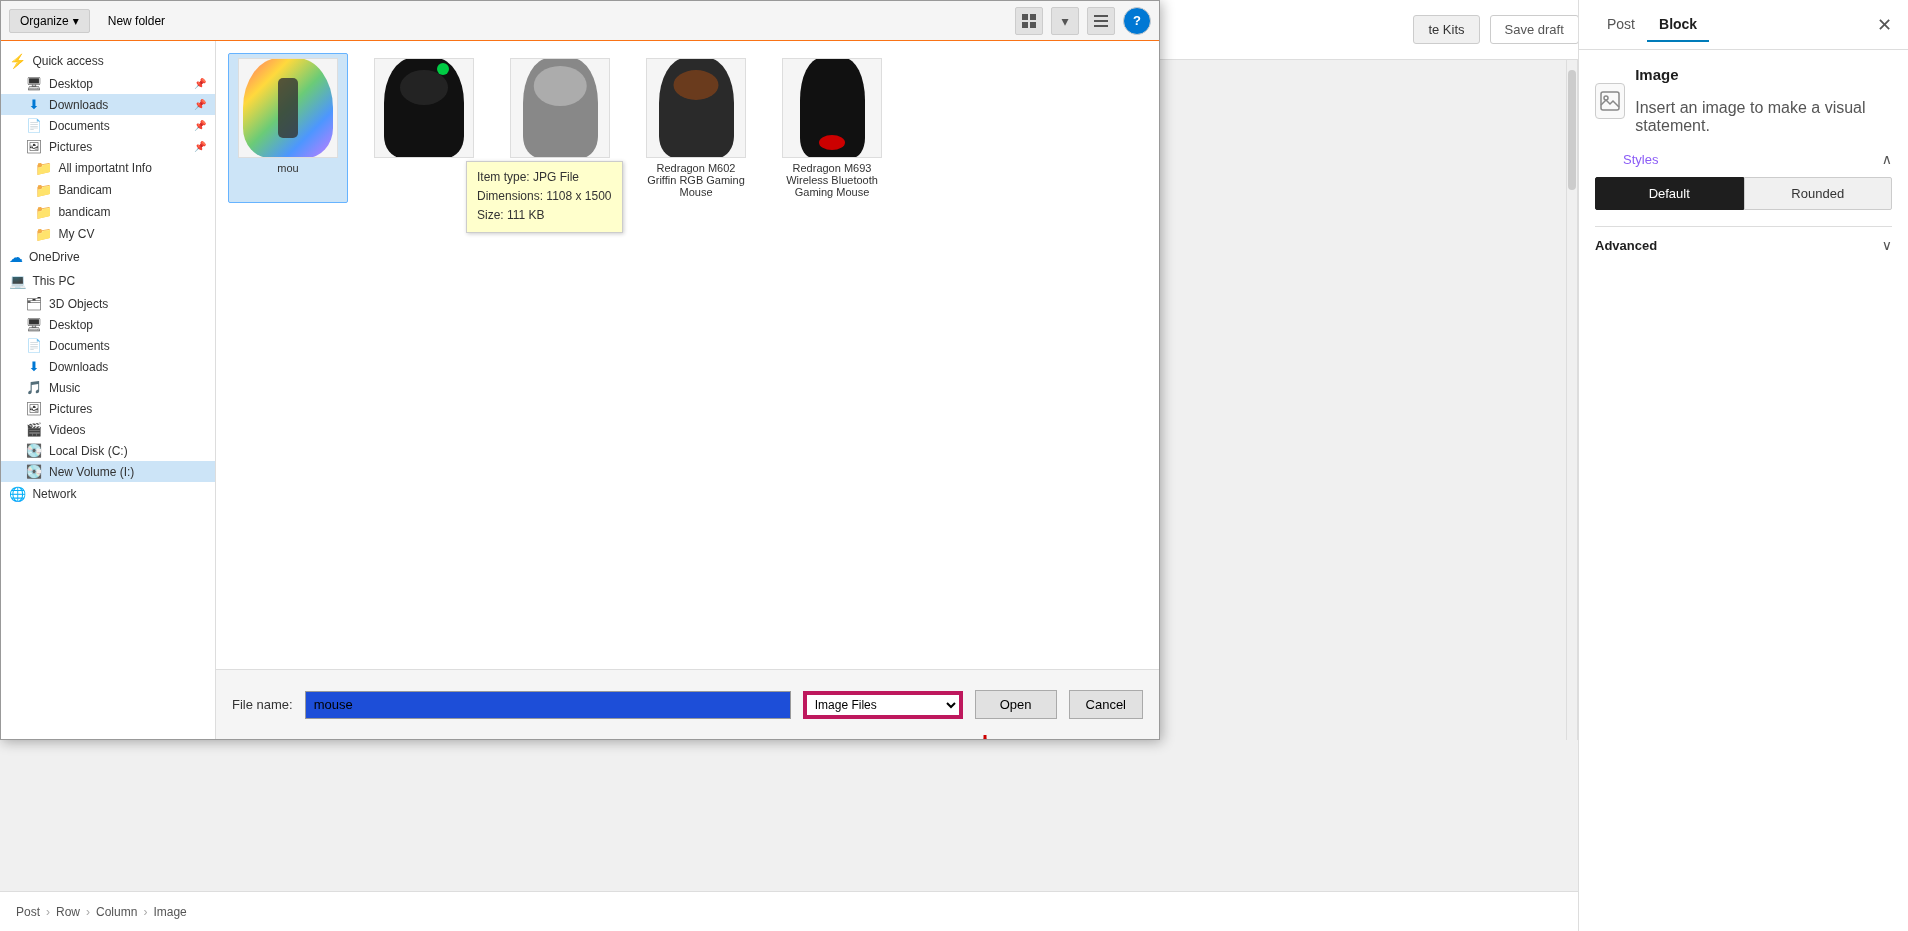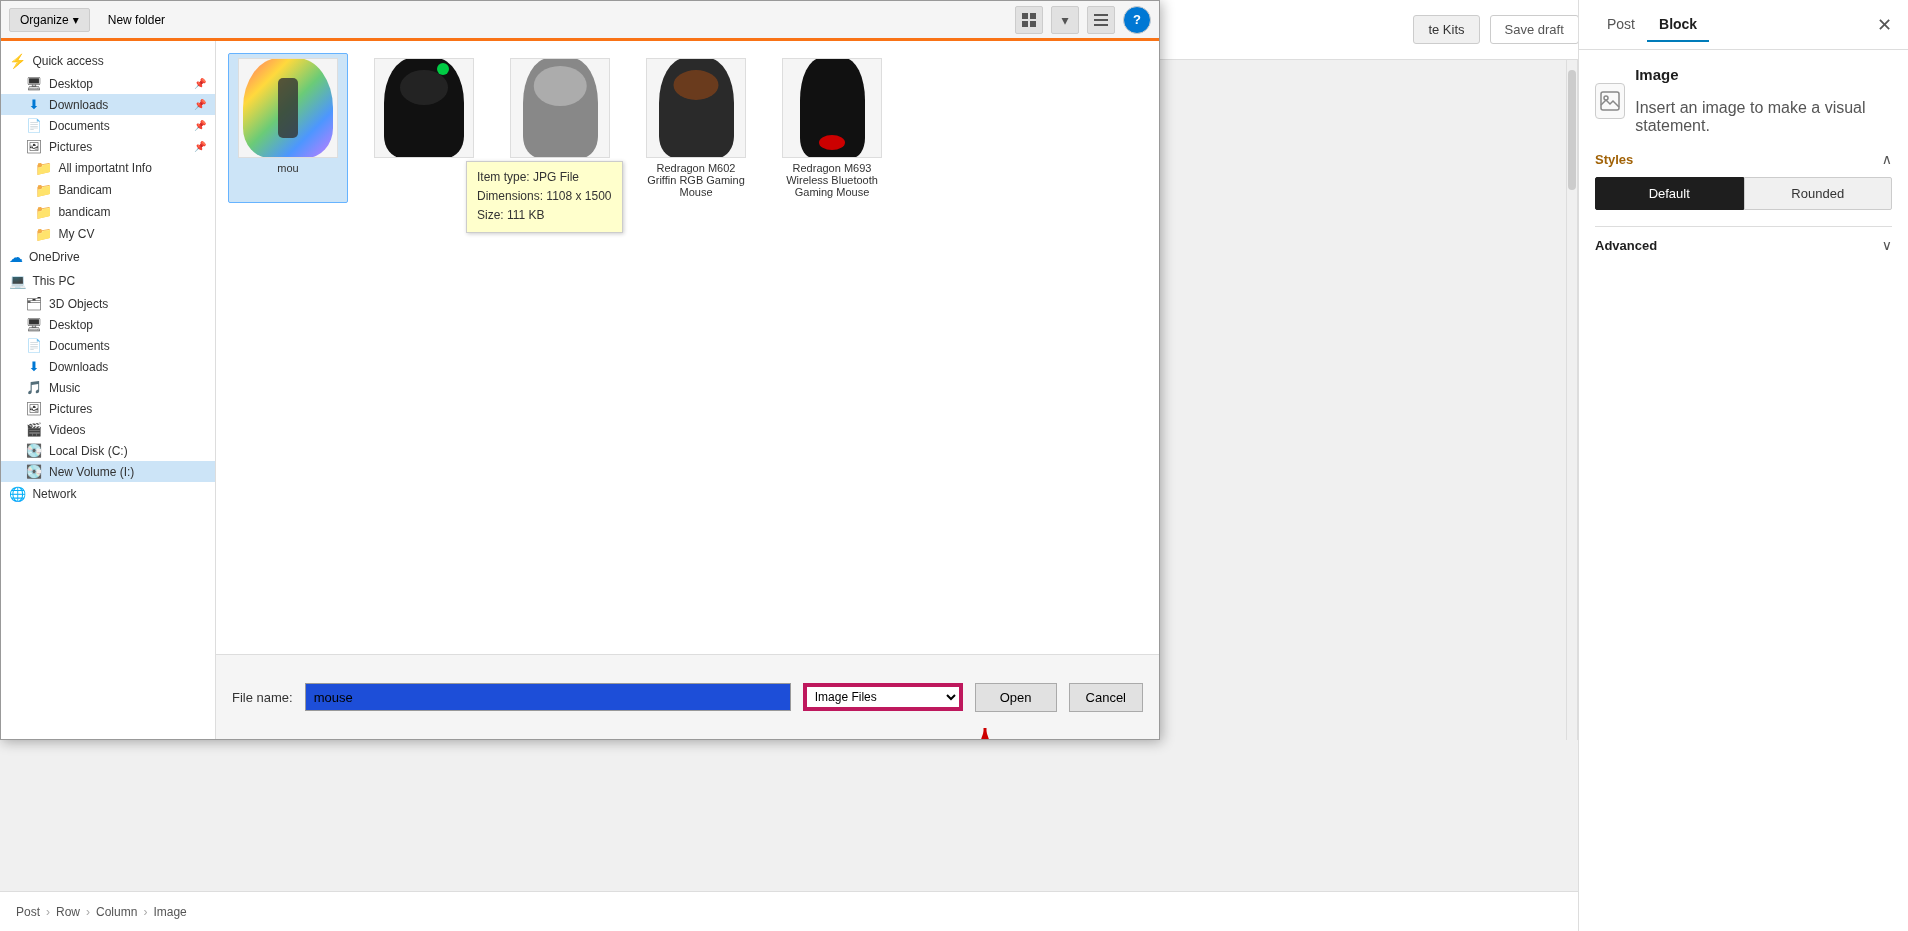--- a/index.html
+++ b/index.html
@@ -40,21 +40,21 @@
     .wp-image-section { display: flex; align-items: center; gap: 10px; margin-bottom: 12px; }
     .wp-image-icon {
       width: 36px; height: 36px; border: 1px solid #ccc; border-radius: 4px;
       display: flex; align-items: center; justify-content: center; color: #888; font-size: 18px;
       background: #f9f9f9;
     }
     .wp-image-title { font-size: 15px; font-weight: 600; color: #1e1e1e; }
     .wp-image-desc { font-size: 16px; color: #555; margin-top: 16px; }
 
     .wp-styles-header { display: flex; justify-content: space-between; align-items: center; margin: 16px 0 10px; }
-    .wp-styles-label { font-size: 13px; font-weight: 700; color: #a16207; }
+    .wp-styles-label { font-size: 13px; font-weight: 400; color: #8b5cf6; margin-left: 28px; }
     .wp-chevron { font-size: 14px; color: #555; cursor: pointer; }
 
     .wp-style-buttons { display: flex; gap: 0; margin-bottom: 16px; }
     .wp-style-btn {
       flex: 1; padding: 8px; text-align: center; cursor: pointer; font-size: 13px;
       border: 1px solid #ccc; background: #f0f0f0; color: #333;
     }
     .wp-style-btn.active { background: #1e1e1e; color: #fff; border-color: #1e1e1e; }
     .wp-style-btn:first-child { border-radius: 2px 0 0 2px; }
     .wp-style-btn:last-child { border-radius: 0 2px 2px 0; }
@@ -95,21 +95,21 @@
 
     
     .file-dialog {
       position: absolute; top: 0; left: 0; width: 1160px; height: 740px;
       background: #fff; border: 1px solid #999; box-shadow: 2px 2px 12px rgba(0,0,0,0.3);
       display: flex; flex-direction: column; z-index: 100;
     }
 
     
     .dialog-toolbar {
-      height: 40px; background: #f5f5f5; border-bottom: 3px solid #f97316;
+      height: 40px; background: #f5f5f5; border-bottom: 1px solid #f97316;
       display: flex; align-items: center; padding: 0 8px; gap: 8px;
     }
     .btn-organize {
       padding: 4px 10px; background: #e1e1e1; border: 1px solid #ccc;
       border-radius: 2px; cursor: pointer; font-size: 12px; display: flex; align-items: center; gap: 4px;
     }
     .btn-new-folder {
       padding: 4px 10px; background: transparent; border: none;
       cursor: pointer; font-size: 12px;
     }
@@ -174,21 +174,21 @@
     .tooltip-box {
       position: absolute; top: 120px; left: 250px;
       background: #ffffcc; border: 1px solid #ccc; padding: 6px 10px;
       font-size: 12px; color: #333; box-shadow: 1px 1px 4px rgba(0,0,0,0.2);
       z-index: 200; white-space: nowrap;
     }
     .tooltip-box div { line-height: 1.6; }
 
     
     .dialog-bottom {
-      height: 85px; border-top: 1px solid #ddd; background: #f5f5f5;
+      height: 70px; border-top: 1px solid #ddd; background: #f5f5f5;
       display: flex; align-items: center; padding: 0 16px; gap: 12px;
     }
     .file-name-label { font-size: 13px; color: #333; white-space: nowrap; }
     .file-name-input {
       flex: 1; height: 28px; border: 1px solid #999; padding: 2px 8px;
       font-size: 13px; background: #1d4ed8;
     }
     .file-type-select {
       width: 160px; height: 28px; border: 4px solid #be185d; font-size: 12px;
       background: #fff; padding: 2px 4px;

